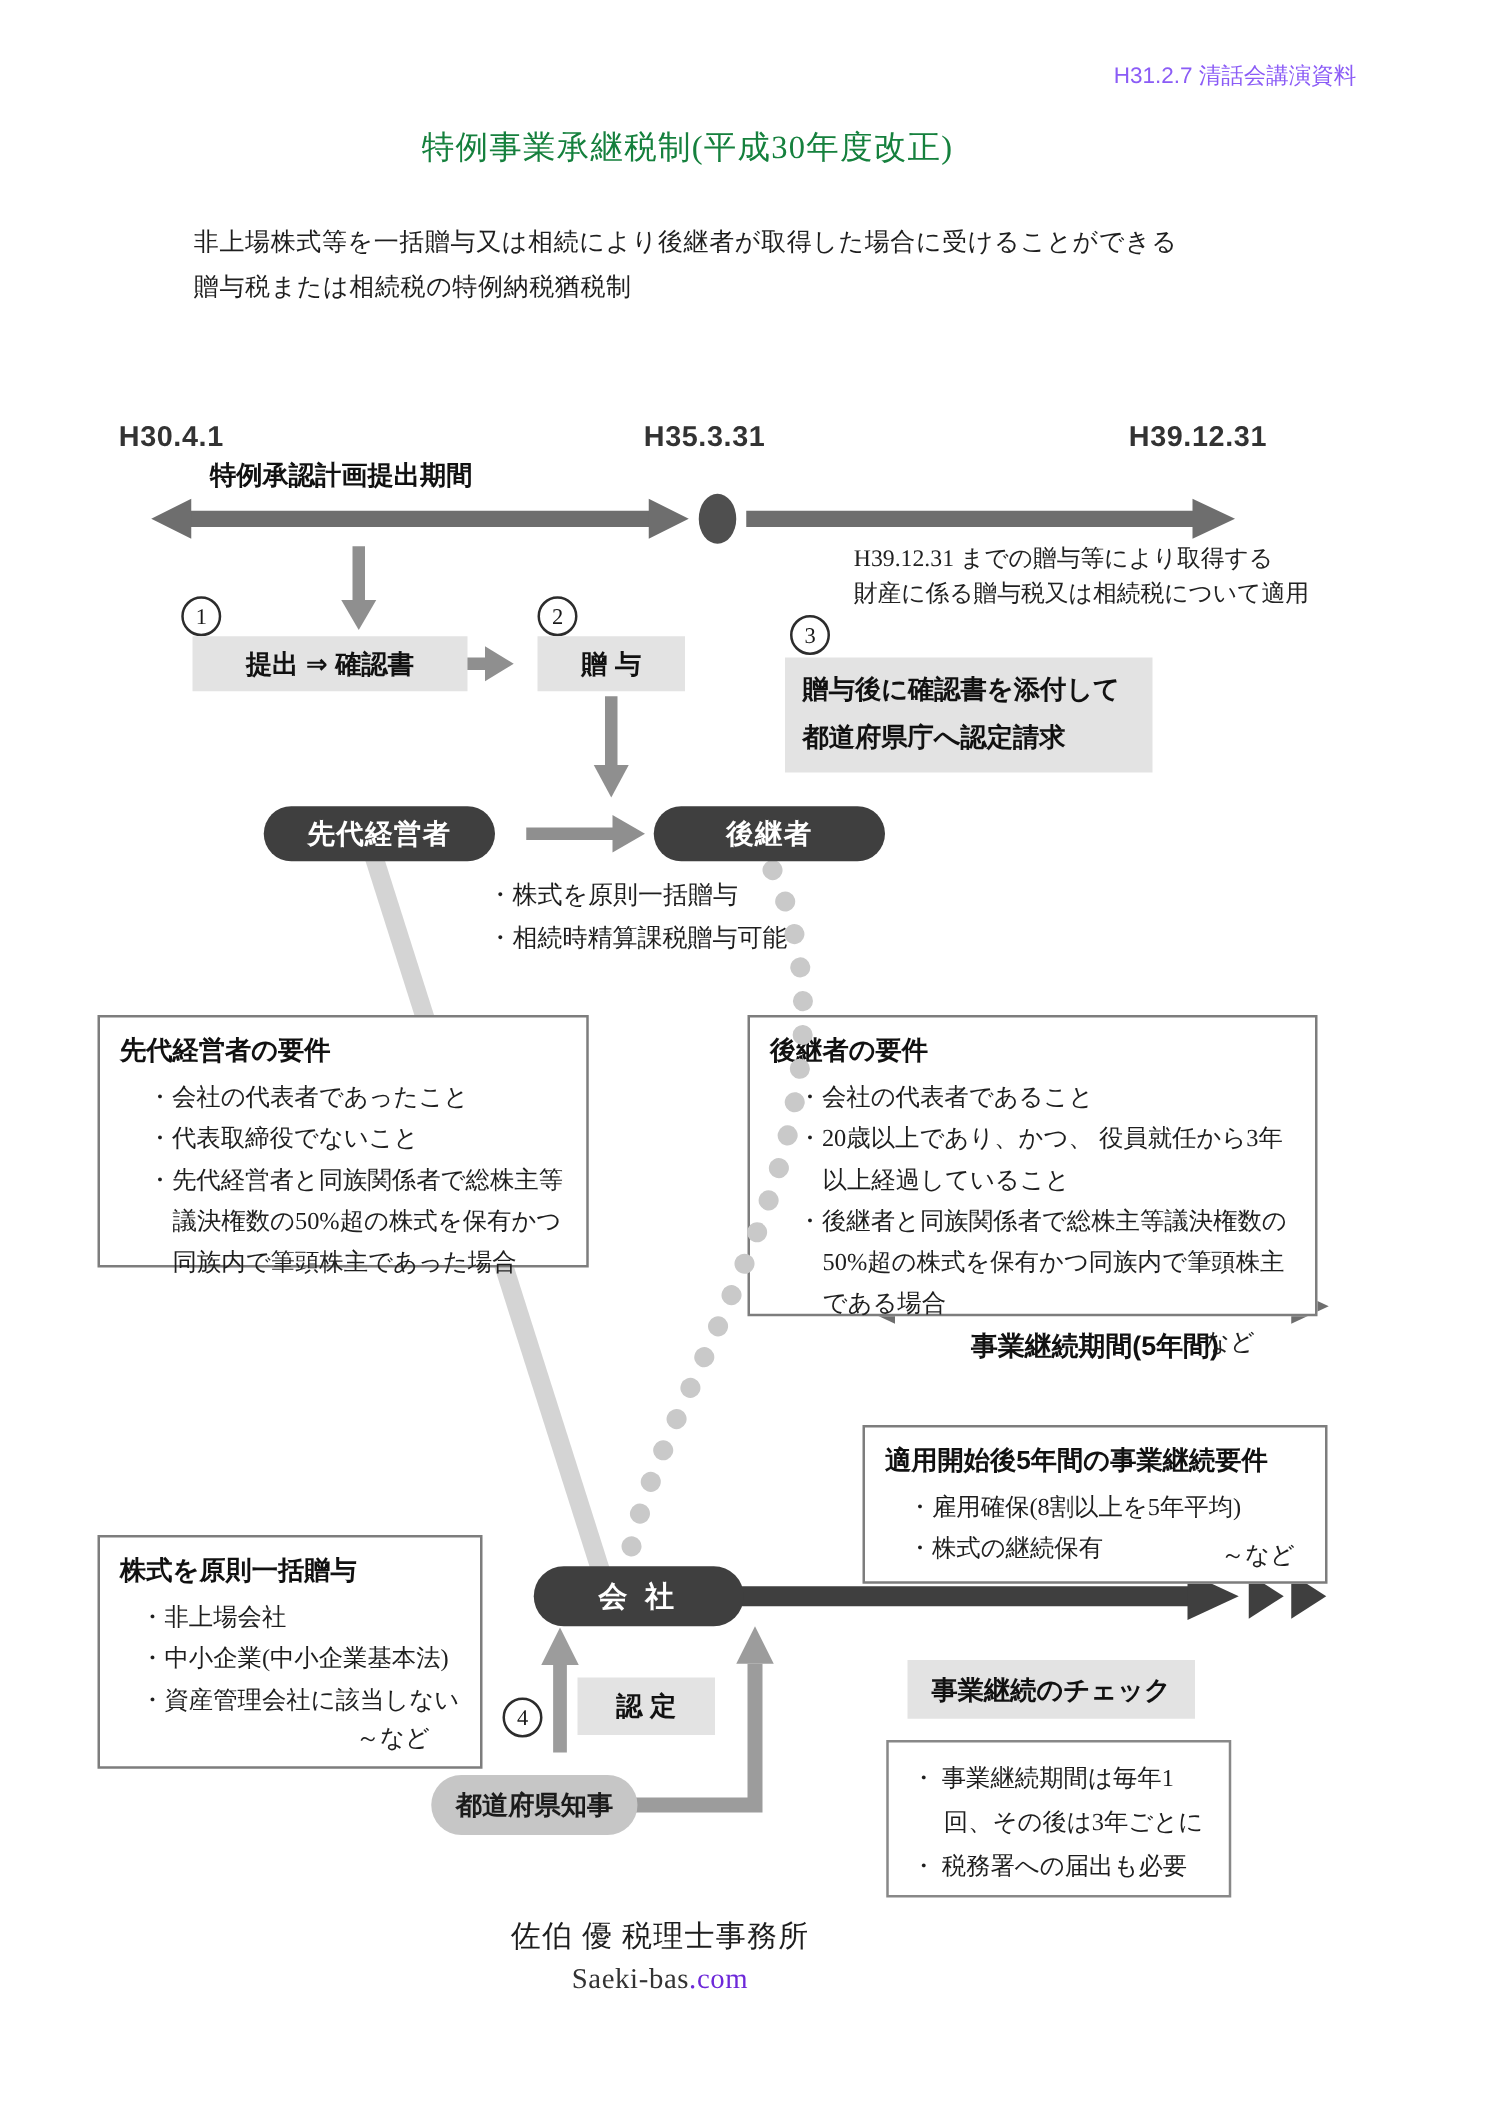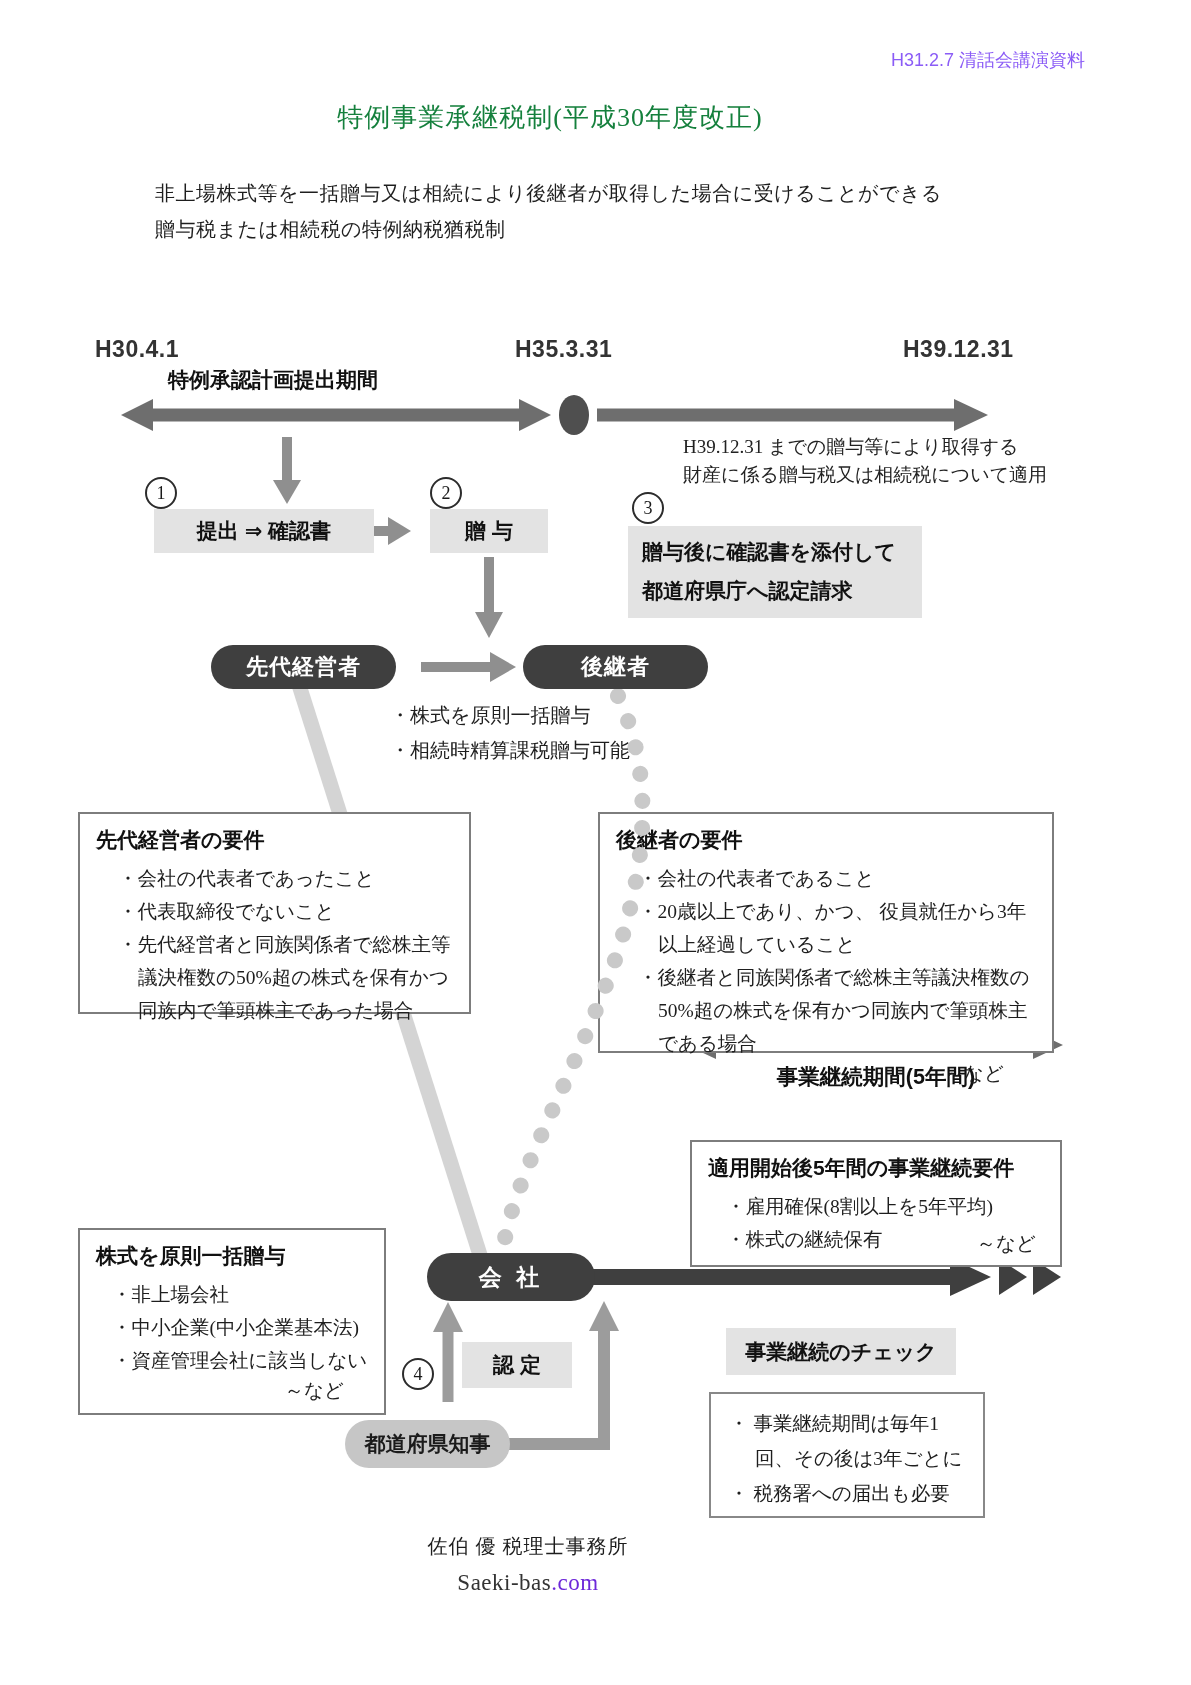--- a/index.html
+++ b/index.html
@@ -31,21 +31,21 @@
   .gift{font-size:20px;color:#1e1e1e;}
   .reqbox{background:#fff;border:2px solid #7d7d7d;box-sizing:border-box;padding:12px 14px 8px 16px;margin-top:40px;}
   .reqbox .rtitle{font-size:21px;font-weight:bold;color:#111;margin-bottom:8px;}
   .reqbox ul{list-style:none;margin:0;padding:0 0 0 22px;}
   .reqbox li{font-family:"Liberation Serif","DejaVu Serif",serif;font-size:19.5px;line-height:33px;
              color:#1e1e1e;padding-left:20px;text-indent:-20px;}
   .etc{font-family:"Liberation Serif","DejaVu Serif",serif;font-size:19.5px;color:#1e1e1e;text-align:right;}
   .checkbox-items{background:#fff;border:2px solid #888;box-sizing:border-box;padding:12px 14px 0 18px;}
   .checkbox-items div{font-family:"Liberation Serif","DejaVu Serif",serif;font-size:19.5px;line-height:35px;
              color:#1e1e1e;padding-left:26px;text-indent:-26px;}
-  .footer1{font-size:20px;color:#1d1d1d;text-align:center;letter-spacing:1px;}
+  .footer1{font-size:24px;color:#1d1d1d;text-align:center;letter-spacing:1px;}
   .footer2{font-size:23px;text-align:center;letter-spacing:0.5px;}
   .footer2 .tld{color:#6d28d9;}
 </style>
 </head>
 <body>
 
 <div class="canvas">
 
   <svg class="svg-under" width="1191" height="1685" viewBox="0 0 1191 1685">
 

